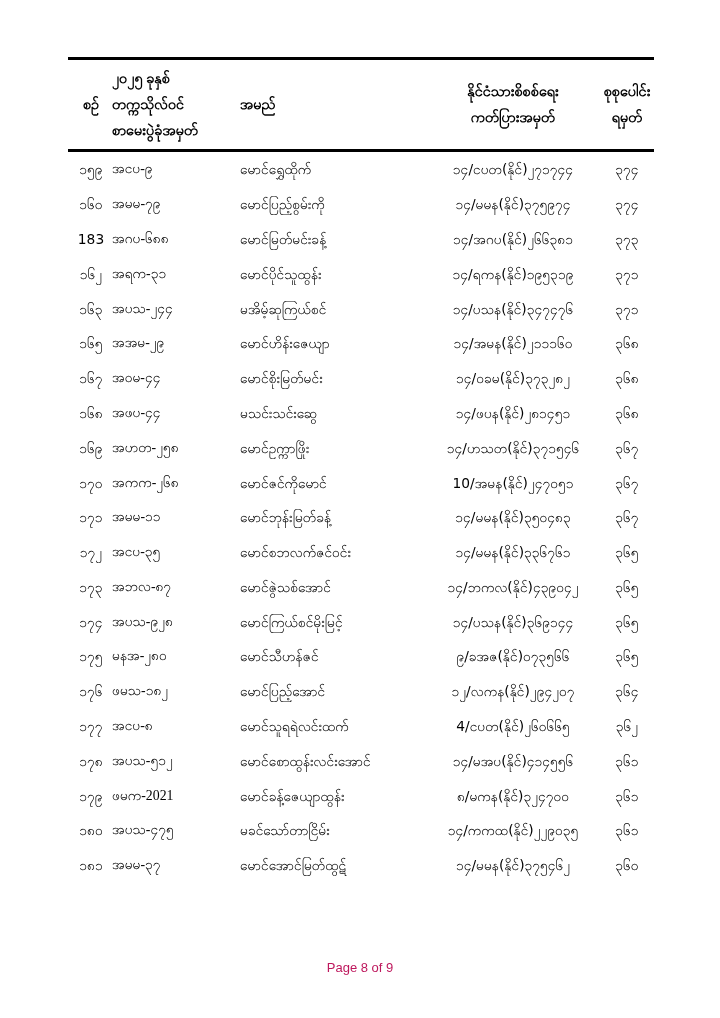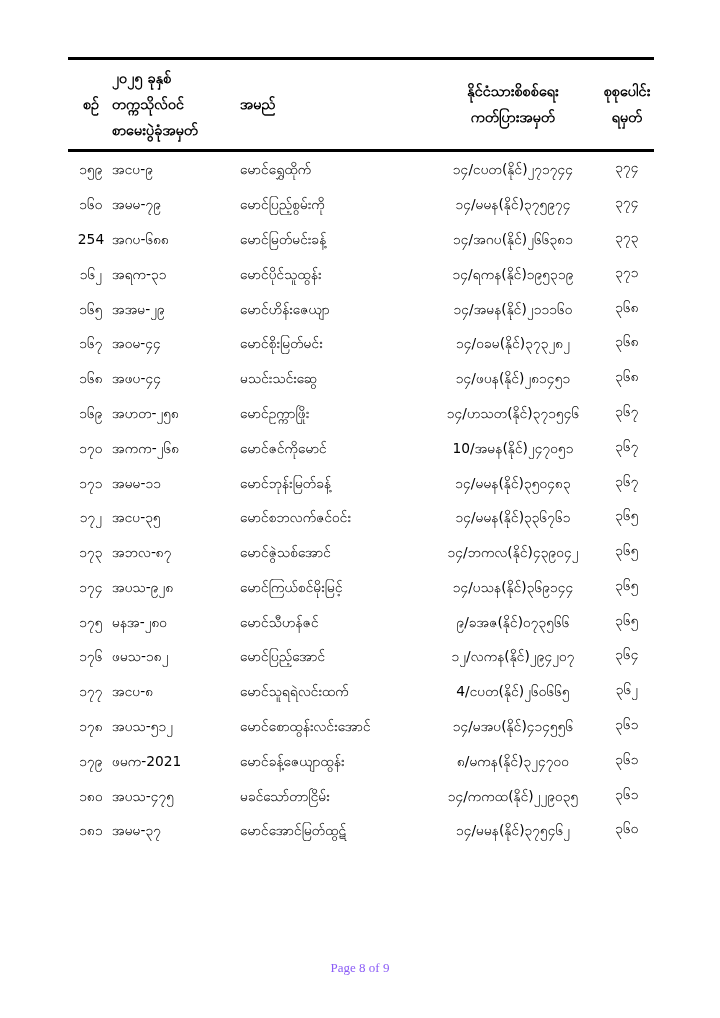--- a/index.html
+++ b/index.html
@@ -18,29 +18,29 @@
     border-bottom:3px solid #000;
     font-weight:bold;font-size:14.5px;line-height:1.8;
     vertical-align:middle;text-align:center;padding:5px 0 6px 0;
   }
   th.col-serial{text-align:center;}
   tbody td{
     font-size:13.8px;height:34.8px;vertical-align:middle;
     padding:0;line-height:1.5;white-space:nowrap;overflow:hidden;
   }
   .col-serial{width:42px;text-align:left;padding-left:2px;}
-  .col-exam{width:128px;text-align:left;}
+  .col-exam{width:128px;text-align:left;font-family:Liberation Serif, serif;}
   .col-name{width:186px;text-align:left;}
   .col-nrc{width:174px;text-align:center;}
   .col-score{width:54px;text-align:center;}
   tbody td.col-serial{text-align:center;}
-  tbody td.col-score{text-align:center;font-family:Liberation Mono, monospace;}
+  tbody td.col-score{text-align:center;}
   .footer{
     position:absolute;left:0;top:960px;width:720px;text-align:center;
-    font-size:13px;color:#8b5cf6;font-family:Liberation Serif, serif;
+    font-size:13px;color:#be185d;font-family:Liberation Sans, sans-serif;
   }
 </style>
 </head>
 <body>
 
 <div class="page">
 
   <table class="results">
     <thead>
       <tr>
@@ -72,35 +72,42 @@
 
   <tr>
     <td class="col-serial">၁၆၀</td>
     <td class="col-exam">အမမ-၇၉</td>
     <td class="col-name">မောင်ပြည့်စွမ်းကို</td>
     <td class="col-nrc">၁၄/မမန(နိုင်)၃၇၅၉၇၄</td>
     <td class="col-score">၃၇၄</td>
   </tr>
 
   <tr>
-    <td class="col-serial">254</td>
+    <td class="col-serial">183</td>
     <td class="col-exam">အဂပ-၆၈၈</td>
     <td class="col-name">မောင်မြတ်မင်းခန့်</td>
     <td class="col-nrc">၁၄/အဂပ(နိုင်)၂၆၆၃၈၁</td>
     <td class="col-score">၃၇၃</td>
   </tr>
 
   <tr>
     <td class="col-serial">၁၆၂</td>
     <td class="col-exam">အရက-၃၁</td>
     <td class="col-name">မောင်ပိုင်သူထွန်း</td>
     <td class="col-nrc">၁၄/ရကန(နိုင်)၁၉၅၃၁၉</td>
     <td class="col-score">၃၇၁</td>
   </tr>
 
+  <tr>
+    <td class="col-serial">၁၆၃</td>
+    <td class="col-exam">အပသ-၂၄၄</td>
+    <td class="col-name">မအိမ့်ဆုကြယ်စင်</td>
+    <td class="col-nrc">၁၄/ပသန(နိုင်)၃၄၇၄၇၆</td>
+    <td class="col-score">၃၇၁</td>
+  </tr>
 
 
   <tr>
     <td class="col-serial">၁၆၅</td>
     <td class="col-exam">အအမ-၂၉</td>
     <td class="col-name">မောင်ဟိန်းဇေယျာ</td>
     <td class="col-nrc">၁၄/အမန(နိုင်)၂၁၁၁၆၀</td>
     <td class="col-score">၃၆၈</td>
   </tr>
 

